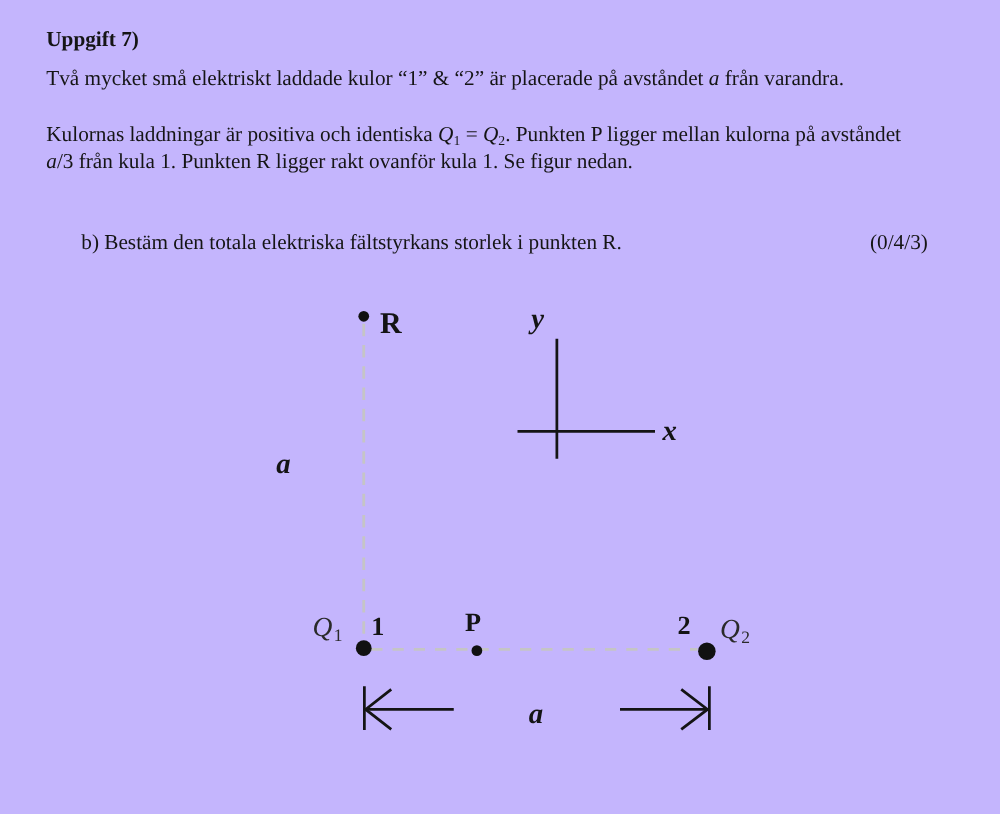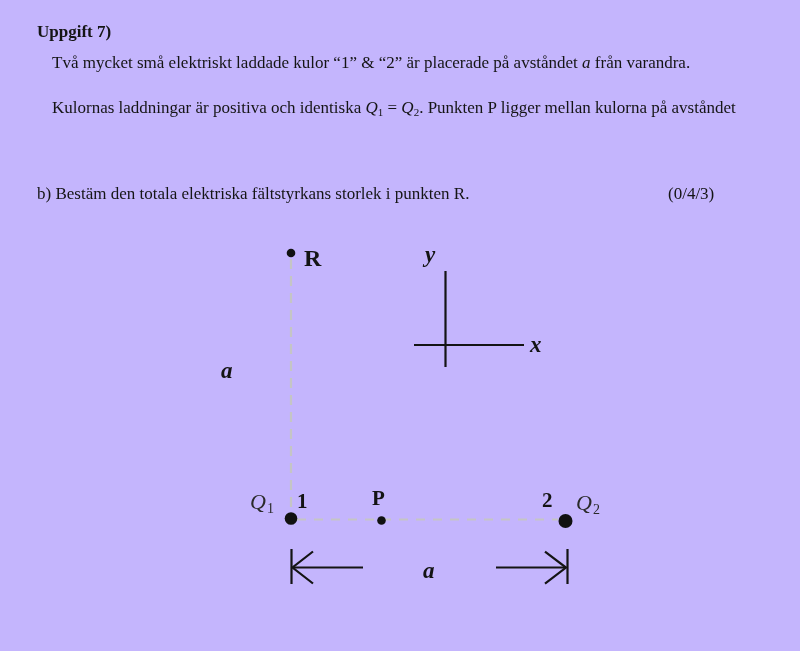--- a/index.html
+++ b/index.html
@@ -11,51 +11,52 @@
     position:relative;
     overflow:hidden;
   }
   .page{position:absolute;inset:0;background:#c4b5fd;}
   .heading{
     position:absolute;left:37px;top:23px;
     font-size:17px;font-weight:bold;line-height:18px;white-space:nowrap;
   }
   .bodyline{
     position:absolute;left:37px;
-    font-size:17px;line-height:18px;white-space:nowrap;margin-left:15px;
+    font-size:17px;line-height:18px;white-space:nowrap;
   }
   .line1{top:54px;}
   .line2{top:99px;}
   .line3{top:120px;}
   .question{
     position:absolute;left:37px;width:700px;
     font-size:17px;line-height:18px;white-space:nowrap;
   }
   .qa{top:152px;}
-  .qb{top:185px;}
+  .qb{top:185px;margin-left:28px;}
   .q-points{position:absolute;left:631px;top:0;}
   .seg-n{font-style:normal;}
   .seg-i{font-style:italic;}
   .seg-sub{font-size:11px;vertical-align:-3px;}
   .figure-svg{position:absolute;left:0;top:0;}
   .fig-label-r{font-family:"Liberation Serif",serif;font-weight:bold;font-size:24px;fill:#141414;}
   .fig-label-num{font-family:"Liberation Serif",serif;font-weight:bold;font-size:21px;fill:#141414;}
   .fig-label-axis{font-family:"Liberation Serif",serif;font-weight:bold;font-style:italic;font-size:23px;fill:#141414;}
   .fig-label-q{font-family:"Liberation Serif",serif;font-style:italic;font-size:22px;fill:#2a2a2a;}
   .fig-label-qsub{font-family:"Liberation Serif",serif;font-size:14px;fill:#2a2a2a;}
 </style>
 </head>
 <body>
 
 <div class="page">
 
   <div class="heading">Uppgift 7)</div>
 
   <div class="bodyline line1"><span class="seg-n">Två mycket små elektriskt laddade kulor “1” &amp; “2” är placerade på avståndet </span><span class="seg-i">a</span><span class="seg-n"> från varandra.</span></div>
   <div class="bodyline line2"><span class="seg-n">Kulornas laddningar är positiva och identiska </span><span class="seg-i">Q</span><span class="seg-sub">1</span><span class="seg-n"> = </span><span class="seg-i">Q</span><span class="seg-sub">2</span><span class="seg-n">. Punkten P ligger mellan kulorna på avståndet</span></div>
+  <div class="bodyline line3"><span class="seg-i">a</span><span class="seg-n">/3 från kula 1. Punkten R ligger rakt ovanför kula 1. Se figur nedan.</span></div>
 
   <div class="question qb">
     <span>b) Bestäm den totala elektriska fältstyrkans storlek i punkten R.</span>
     <span class="q-points">(0/4/3)</span>
   </div>
 
   <svg class="figure-svg" width="800" height="651" viewBox="0 0 800 651">
 
     <line x1="291" y1="259" x2="291" y2="512" stroke="#c5c5c5" stroke-width="2.2" stroke-dasharray="10 7"></line>
     <line x1="297" y1="519.5" x2="558" y2="519.5" stroke="#c5c5c5" stroke-width="2.2" stroke-dasharray="9 8"></line>

